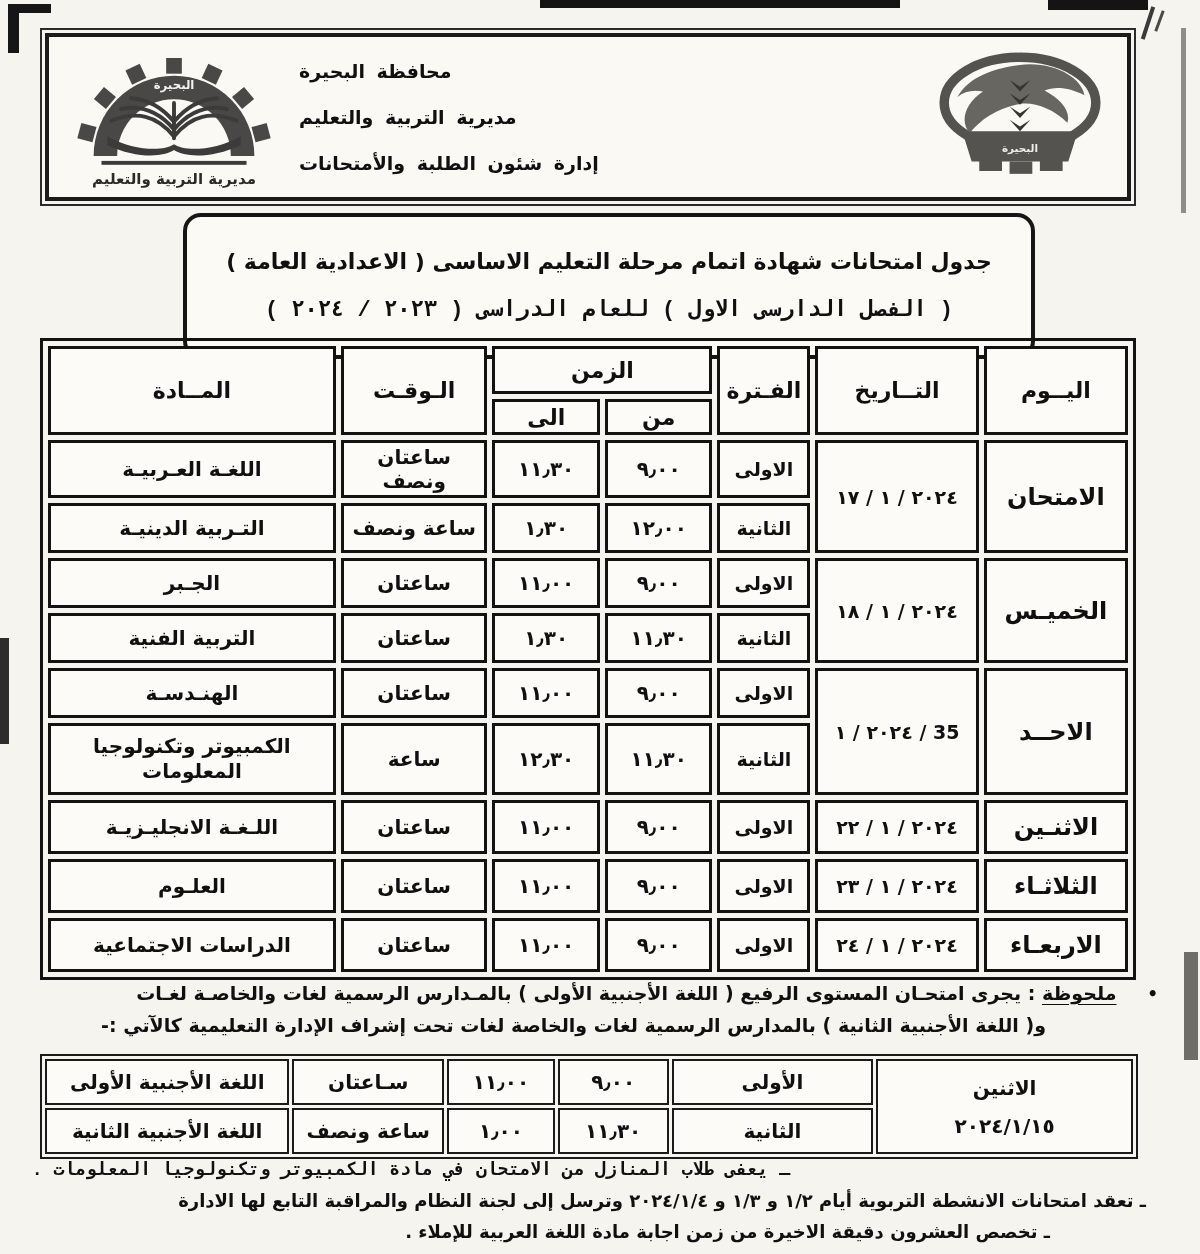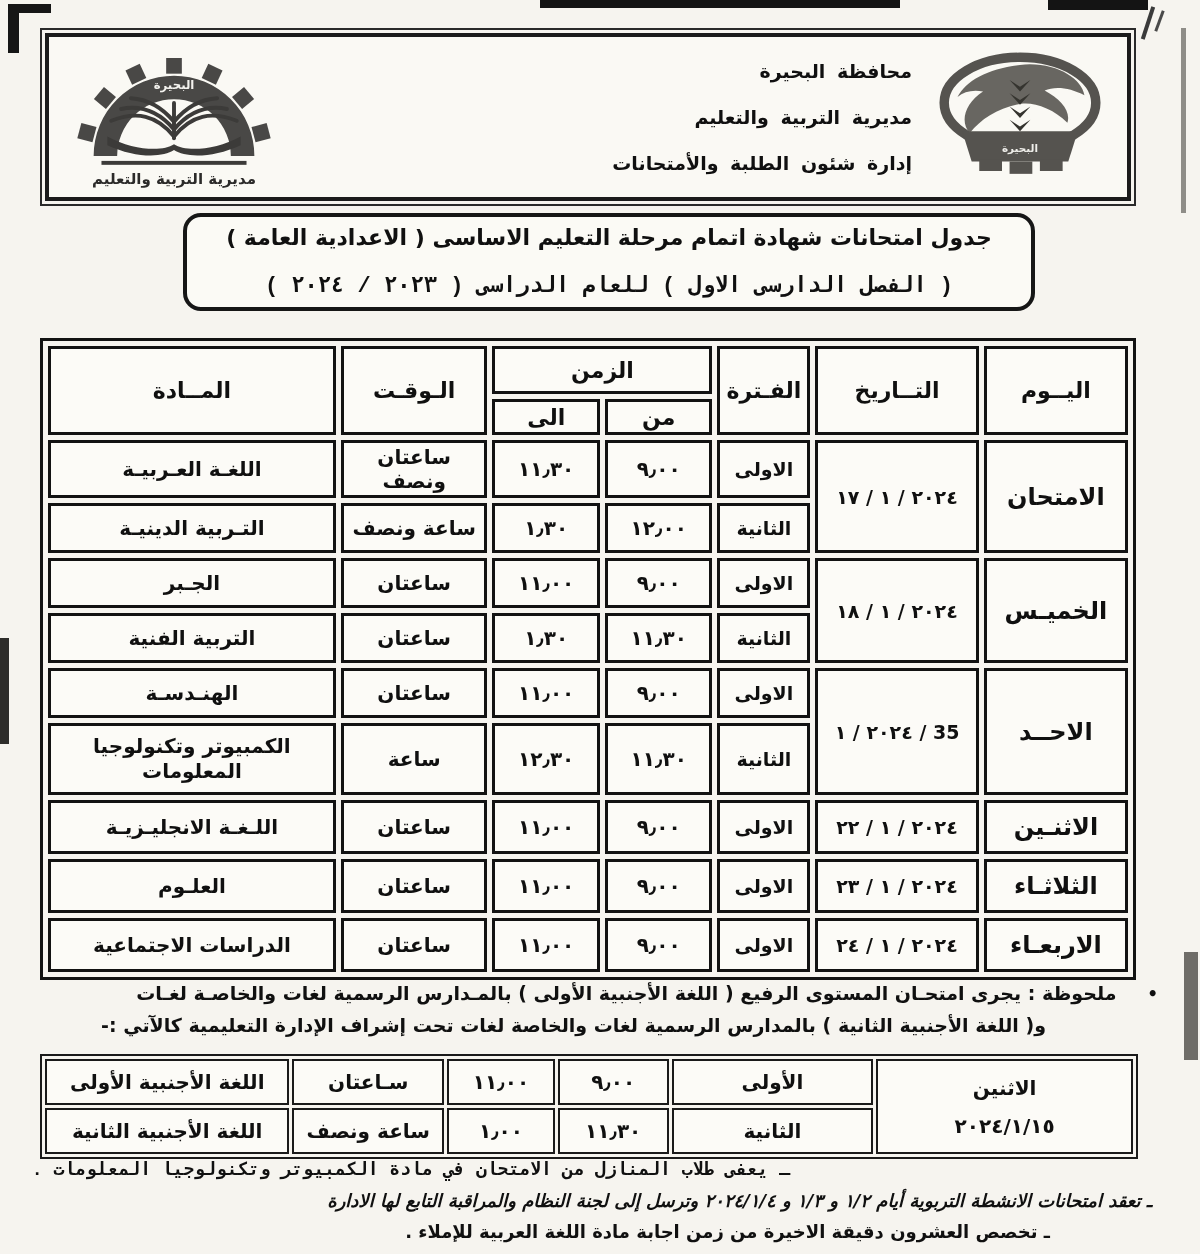--- a/index.html
+++ b/index.html
@@ -9,29 +9,29 @@
     font-family:"DejaVu Sans",sans-serif;font-weight:bold;
   }
   .artifact{position:absolute;background:#141414;}
   
   .org-box{
     position:absolute;left:45px;top:33px;width:1086px;height:168px;
     border:4px solid #1b1b1b;outline:2px solid #2a2a2a;outline-offset:3px;
     background:#faf9f4;display:flex;align-items:center;box-sizing:border-box;
   }
   .logo-left{width:215px;display:flex;justify-content:center;align-items:center;}
-  .org-center{flex:1;text-align:right;display:flex;flex-direction:column;gap:24px;
+  .org-center{flex:1;text-align:left;display:flex;flex-direction:column;gap:24px;
     font-size:19px;word-spacing:5px;white-space:nowrap;}
   .logo-right{width:250px;display:flex;flex-direction:column;align-items:center;gap:2px;}
   .logo-right-caption{font-size:15px;white-space:nowrap;color:#2c2b2a;}
   
   .title-box{
     position:absolute;left:183px;top:213px;width:852px;
     border:4px solid #161616;border-radius:18px;background:#fbfaf5;
-    text-align:center;padding:8px 10px;box-sizing:border-box;
+    text-align:center;padding:32px 10px;box-sizing:border-box;
   }
   .title-box p{margin:0;font-size:22px;white-space:nowrap;}
   .title-box p + p{margin-top:22px;font-family:Liberation Mono, monospace;}
   
   table{direction:rtl;border-collapse:separate;background:transparent;}
   .main-table{position:absolute;left:40px;top:338px;width:1096px;
     border-spacing:5px;border:3px solid #121212;}
   .main-table th,.main-table td{
     border:3px solid #121212;background:#fcfbf7;text-align:center;
     vertical-align:middle;padding:2px 6px;box-sizing:border-box;}
@@ -42,34 +42,34 @@
   .cell-date{font-size:19px;margin-left:30px;}
   .cell-date span{direction:ltr;unicode-bidi:embed;}
   .cell-period{font-size:19px;}
   .cell-time{font-size:20px;}
   .cell-dur{font-size:20px;}
   .cell-subj{font-size:20px;line-height:1.25;}
   
   .note{position:absolute;right:42px;top:982px;width:1116px;font-size:19px;}
   .note p{margin:0;text-align:right;white-space:nowrap;}
   .note .bullet{margin-left:24px;font-size:17px;}
-  .note .note-label{text-underline-offset:4px;text-align:right;}
+  .note .note-label{text-decoration:underline;text-underline-offset:4px;text-align:right;}
   .note p + p{margin:10px 112px 0 0;}
   
   .lang-table{position:absolute;left:40px;top:1054px;width:1098px;
     border-spacing:3px;border:2px solid #1a1a1a;}
   .lang-table td{border:2px solid #1a1a1a;background:#fcfbf7;text-align:center;
     vertical-align:middle;font-size:20px;height:46px;padding:2px 6px;box-sizing:border-box;}
   .lang-daydate{font-size:18px;line-height:1.9;}
   .lang-daydate .ldate{direction:ltr;unicode-bidi:embed;display:block;}
   
   .footnotes{position:absolute;right:48px;top:1158px;width:1110px;font-size:18px;}
   .footnotes p{margin:0 0 10px 0;text-align:right;white-space:nowrap;}
   .footnotes p.f1{margin-right:362px;font-family:Liberation Mono, monospace;}
-  .footnotes p.f2{font-style:italic;}
+  .footnotes p.f2{margin-right:6px;}
   .footnotes p.f3{margin-right:102px;}
 </style>
 </head>
 <body>
 
 <div class="artifact" style="left:540px;top:0;width:360px;height:8px;"></div>
 <div class="artifact" style="left:1048px;top:0;width:100px;height:10px;"></div>
 <div class="artifact" style="left:8px;top:4px;width:32px;height:40px;background:transparent;border-left:11px solid #161616;border-top:9px solid #161616;"></div>
 <div class="artifact" style="left:1146px;top:6px;width:4px;height:34px;transform:rotate(18deg);background:#3a3a3a;"></div>
 <div class="artifact" style="left:1158px;top:10px;width:3px;height:22px;transform:rotate(20deg);background:#4a4a4a;"></div>

